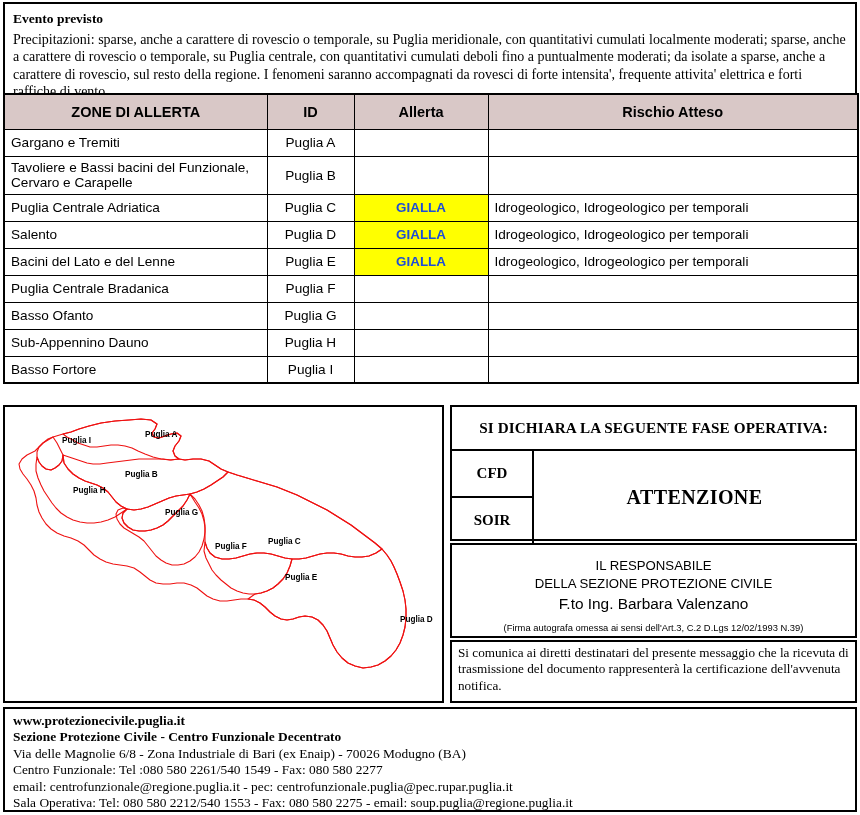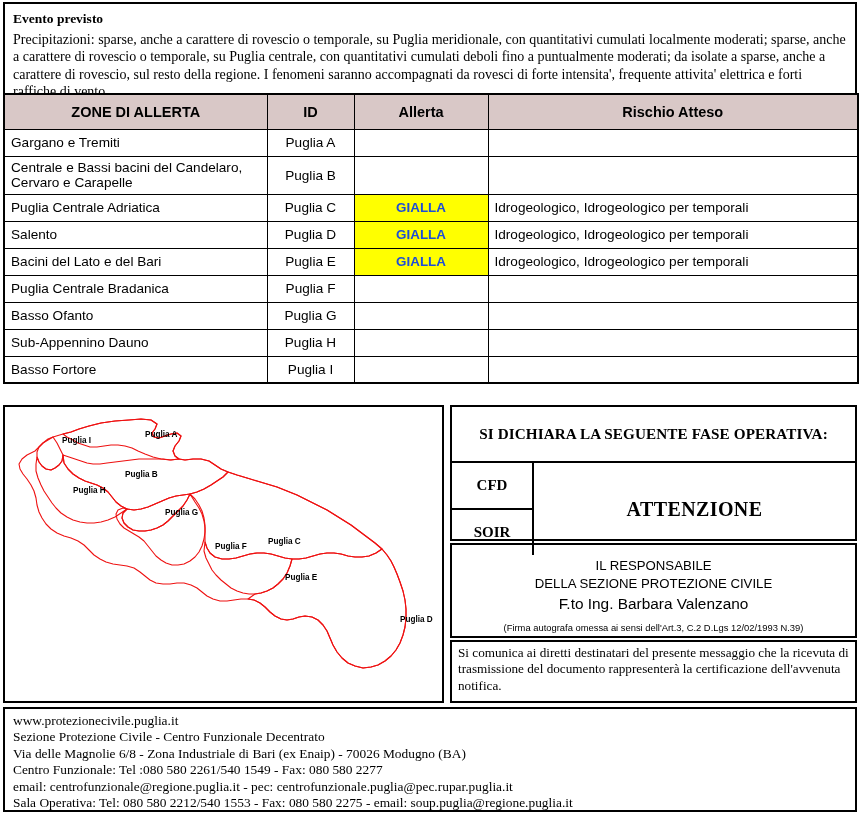--- a/index.html
+++ b/index.html
@@ -120,21 +120,21 @@
   .fase-box {
     position: absolute;
     left: 0;
     top: 0;
     width: 407px;
     height: 136px;
     border: 2px solid #000;
     box-sizing: border-box;
   }
   .fase-title {
-    height: 56px;
+    height: 44px;
     border-bottom: 2px solid #000;
     box-sizing: border-box;
     display: flex;
     align-items: center;
     justify-content: center;
     font-family: "Liberation Serif", serif;
     font-weight: bold;
     font-size: 15.2px;
     letter-spacing: 0.1px;
   }
@@ -233,21 +233,21 @@
     border: 2px solid #000;
     box-sizing: border-box;
     padding: 4px 8px;
   }
   .footer-line {
     font-family: "Liberation Serif", serif;
     font-size: 13.4px;
     line-height: 16.4px;
     white-space: nowrap;
   }
-  .footer-line.bold { font-weight: normal; }
+  .footer-line.bold { font-weight: bold; }
 </style>
 </head>
 <body>
 
 <div class="page">
 
   <div class="evento-box">
     <div class="evento-title">Evento previsto</div>
     <div class="evento-body">Precipitazioni: sparse, anche a carattere di rovescio o temporale, su Puglia meridionale, con quantitativi cumulati localmente moderati; sparse, anche a carattere di rovescio o temporale, su Puglia centrale, con quantitativi cumulati deboli fino a puntualmente moderati; da isolate a sparse, anche a carattere di rovescio, sul resto della regione. I fenomeni saranno accompagnati da rovesci di forte intensita', frequente attivita' elettrica e forti raffiche di vento.</div>
   </div>
@@ -262,39 +262,39 @@
       </tr>
     </thead>
     <tbody id="zones-body">
         <tr>
           <td class="col-zone">Gargano e Tremiti</td>
           <td class="col-id">Puglia A</td>
           <td class="col-all"></td>
           <td class="col-risk"></td>
         </tr>
         <tr class="tall-row">
-          <td class="col-zone">Centrale e Bassi bacini del Candelaro, Cervaro e Carapelle</td>
+          <td class="col-zone">Tavoliere e Bassi bacini del Funzionale, Cervaro e Carapelle</td>
           <td class="col-id">Puglia B</td>
           <td class="col-all"></td>
           <td class="col-risk"></td>
         </tr>
         <tr>
           <td class="col-zone">Puglia Centrale Adriatica</td>
           <td class="col-id">Puglia C</td>
           <td class="col-all alert-yellow">GIALLA</td>
           <td class="col-risk">Idrogeologico, Idrogeologico per temporali</td>
         </tr>
         <tr>
           <td class="col-zone">Salento</td>
           <td class="col-id">Puglia D</td>
           <td class="col-all alert-yellow">GIALLA</td>
           <td class="col-risk">Idrogeologico, Idrogeologico per temporali</td>
         </tr>
         <tr>
-          <td class="col-zone">Bacini del Lato e del Bari</td>
+          <td class="col-zone">Bacini del Lato e del Lenne</td>
           <td class="col-id">Puglia E</td>
           <td class="col-all alert-yellow">GIALLA</td>
           <td class="col-risk">Idrogeologico, Idrogeologico per temporali</td>
         </tr>
         <tr>
           <td class="col-zone">Puglia Centrale Bradanica</td>
           <td class="col-id">Puglia F</td>
           <td class="col-all"></td>
           <td class="col-risk"></td>
         </tr>

